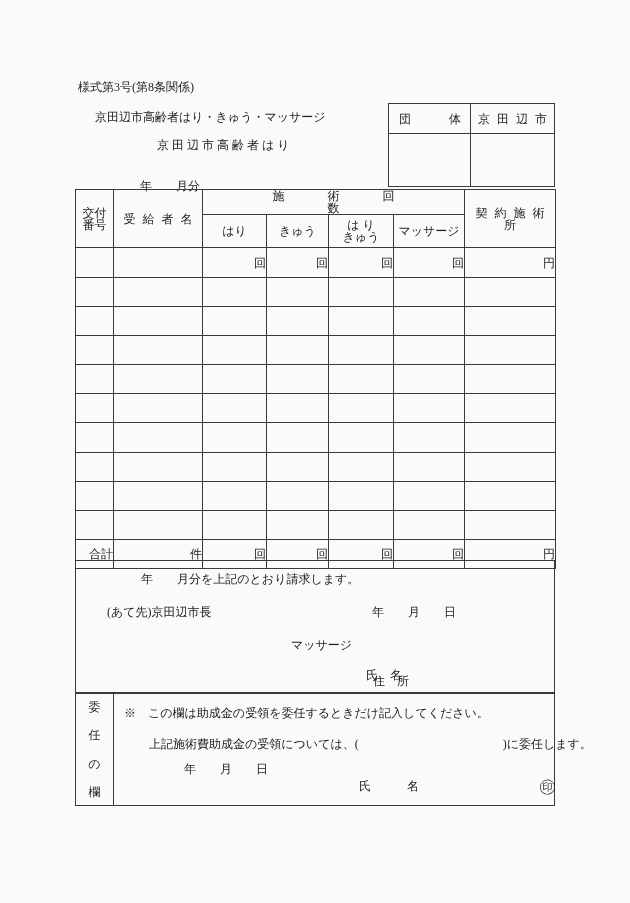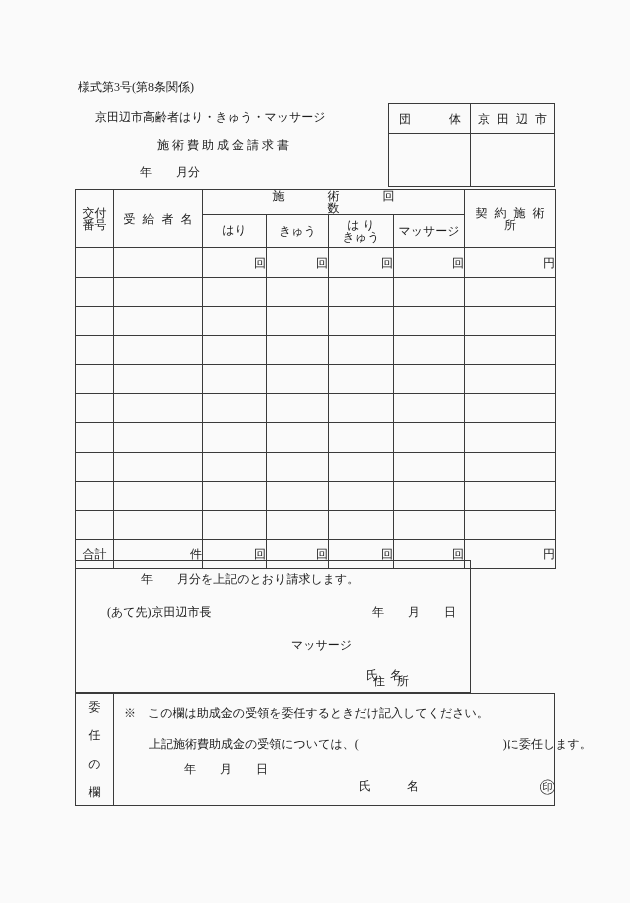--- a/index.html
+++ b/index.html
@@ -31,52 +31,52 @@
   table.claim{
     position:absolute;left:75px;top:189px;width:480px;
     border-collapse:collapse;table-layout:fixed;
   }
   table.claim th,table.claim td{
     border:1px solid #3a3a3a;
     font-weight:normal;font-size:12px;
     padding:0;overflow:hidden;
   }
   .h-top{height:25px;}
-  .h-sub{height:32px;font-family:Liberation Mono, monospace;}
+  .h-sub{height:32px;}
   th.center,td.center{text-align:center;vertical-align:middle;}
   .spread4{letter-spacing:43px;padding-left:43px !important;text-align:center;}
   .ls7{letter-spacing:7px;padding-left:7px !important;text-align:center;}
   td.unit{text-align:right;vertical-align:middle;padding-right:7px;}
   tr.unit-row td{height:29px;}
   tr.empty-row td{height:28.1px;}
-  tr.total-row td{height:28px;}
+  tr.total-row td{height:28px;text-align:right;}
   
   .claim-sec{
-    position:absolute;left:75px;top:560px;width:396px;height:133px;
+    position:absolute;left:75px;top:560px;width:480px;height:133px;
     border:1px solid #3a3a3a;box-sizing:border-box;
   }
   .deleg-sec{
     position:absolute;left:75px;top:693px;width:480px;height:113px;
     border:1px solid #3a3a3a;box-sizing:border-box;
   }
   .deleg-label{
     position:absolute;left:0;top:0;width:38px;height:100%;
     border-right:1px solid #3a3a3a;box-sizing:border-box;
     display:flex;flex-direction:column;align-items:center;justify-content:space-between;
     padding:7px 0;
   }
   .seal{font-size:17px;}
 </style>
 </head>
 <body>
 
 <div class="abs" style="left:78px;top:81px;">様式第3号(第8条関係)</div>
 <div class="abs" style="left:95px;top:111px;">京田辺市高齢者はり・きゅう・マッサージ</div>
-<div class="abs" style="left:157px;top:139px;letter-spacing:3px;">施術費助成金請求書</div>
-<div class="abs" style="left:140px;top:166px;">年　　月分</div>
+<div class="abs" style="left:157px;top:139px;letter-spacing:3px;">京田辺市高齢者はり</div>
+<div class="abs" style="left:140px;top:180px;">年　　月分</div>
 
 <div class="org-box">
   <div class="org-row1">
     <div class="org-cell-label">
       <span>団</span>
       <span>体</span>
     </div>
     <div class="org-cell-value">京田辺市</div>
   </div>
   <div class="org-row2">

